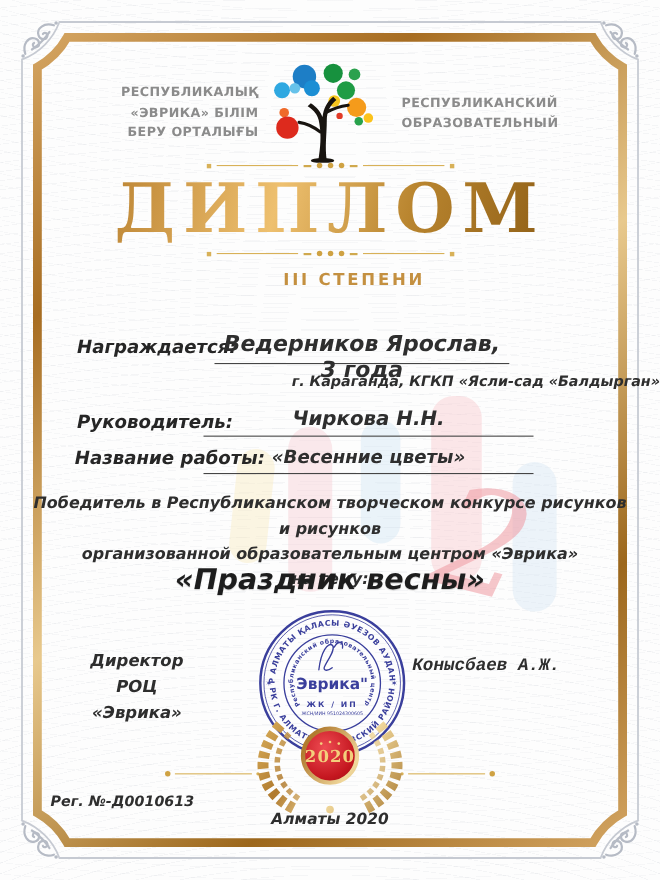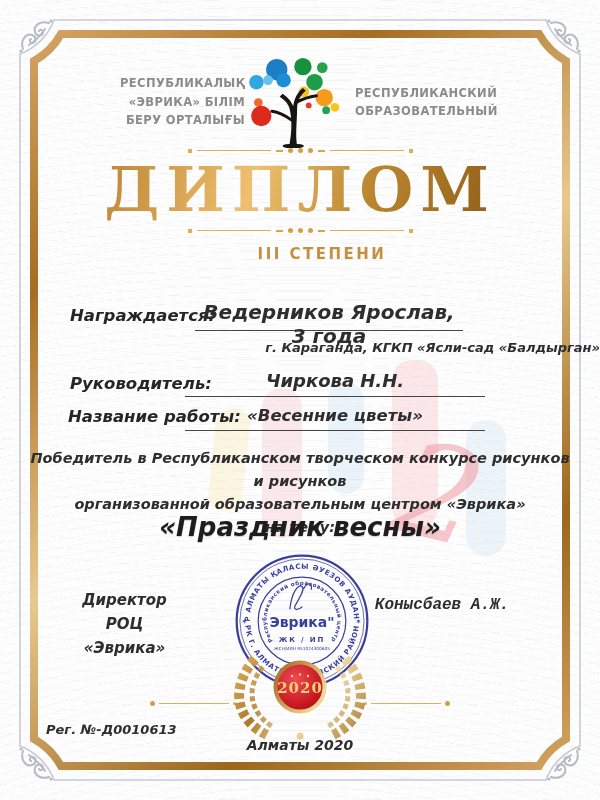--- a/index.html
+++ b/index.html
@@ -8,21 +8,21 @@
     font-family:"DejaVu Sans",sans-serif;color:#2e2e2e;
     background:
       repeating-radial-gradient(ellipse 1600px 1000px at 50% 135%, rgba(165,172,184,0.10) 0 1px, transparent 1px 13px),
       repeating-radial-gradient(ellipse 1800px 1200px at 50% -55%, rgba(165,172,184,0.08) 0 1px, transparent 1px 15px),
       #fdfdfd;
   }
   
   .wm{position:absolute;z-index:1;opacity:.45;border-radius:20px;}
   .wm2{position:absolute;z-index:1;font-family:"DejaVu Serif",serif;font-style:italic;color:#f09aa2;opacity:.55;}
   
-  .header{position:absolute;top:56px;left:55px;right:55px;display:flex;align-items:center;justify-content:center;z-index:3;}
+  .header{position:absolute;top:56px;left:55px;right:55px;display:flex;align-items:center;justify-content:center;gap:10px;z-index:3;}
   .org{width:178px;font-size:11.5px;font-weight:bold;color:#8b8b8b;line-height:1.6;letter-spacing:.4px;}
   .org.left{text-align:right;}
   .org.right{text-align:left;}
   
   .titleblock{position:absolute;top:148px;left:0;right:0;text-align:center;z-index:3;}
   .orn-line{display:flex;align-items:center;justify-content:center;gap:5px;width:225px;margin:0 auto;}
   .orn-line .sq{width:4px;height:4px;background:#d8b158;}
   .orn-line .ln{flex:1;height:1px;background:#d8b158;}
   .orn-line .dash{width:7px;height:2px;background:#d0a94e;}
   .orn-line .dot{width:5px;height:5px;border-radius:50%;background:#cfa243;}

